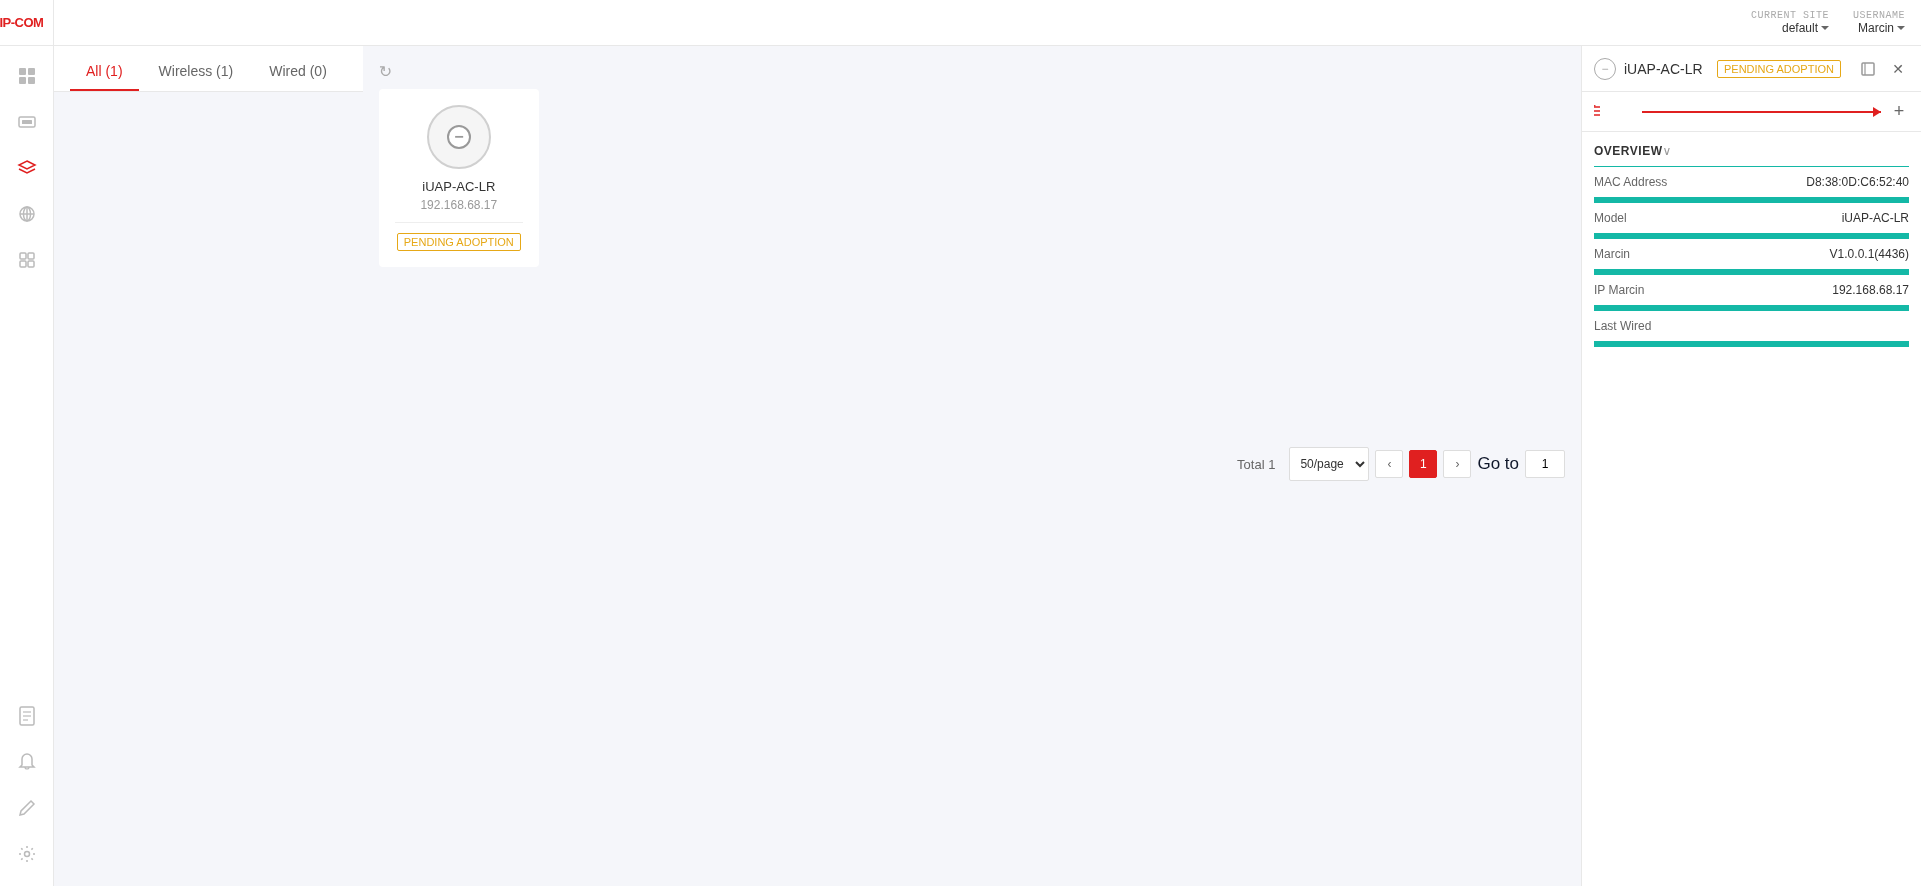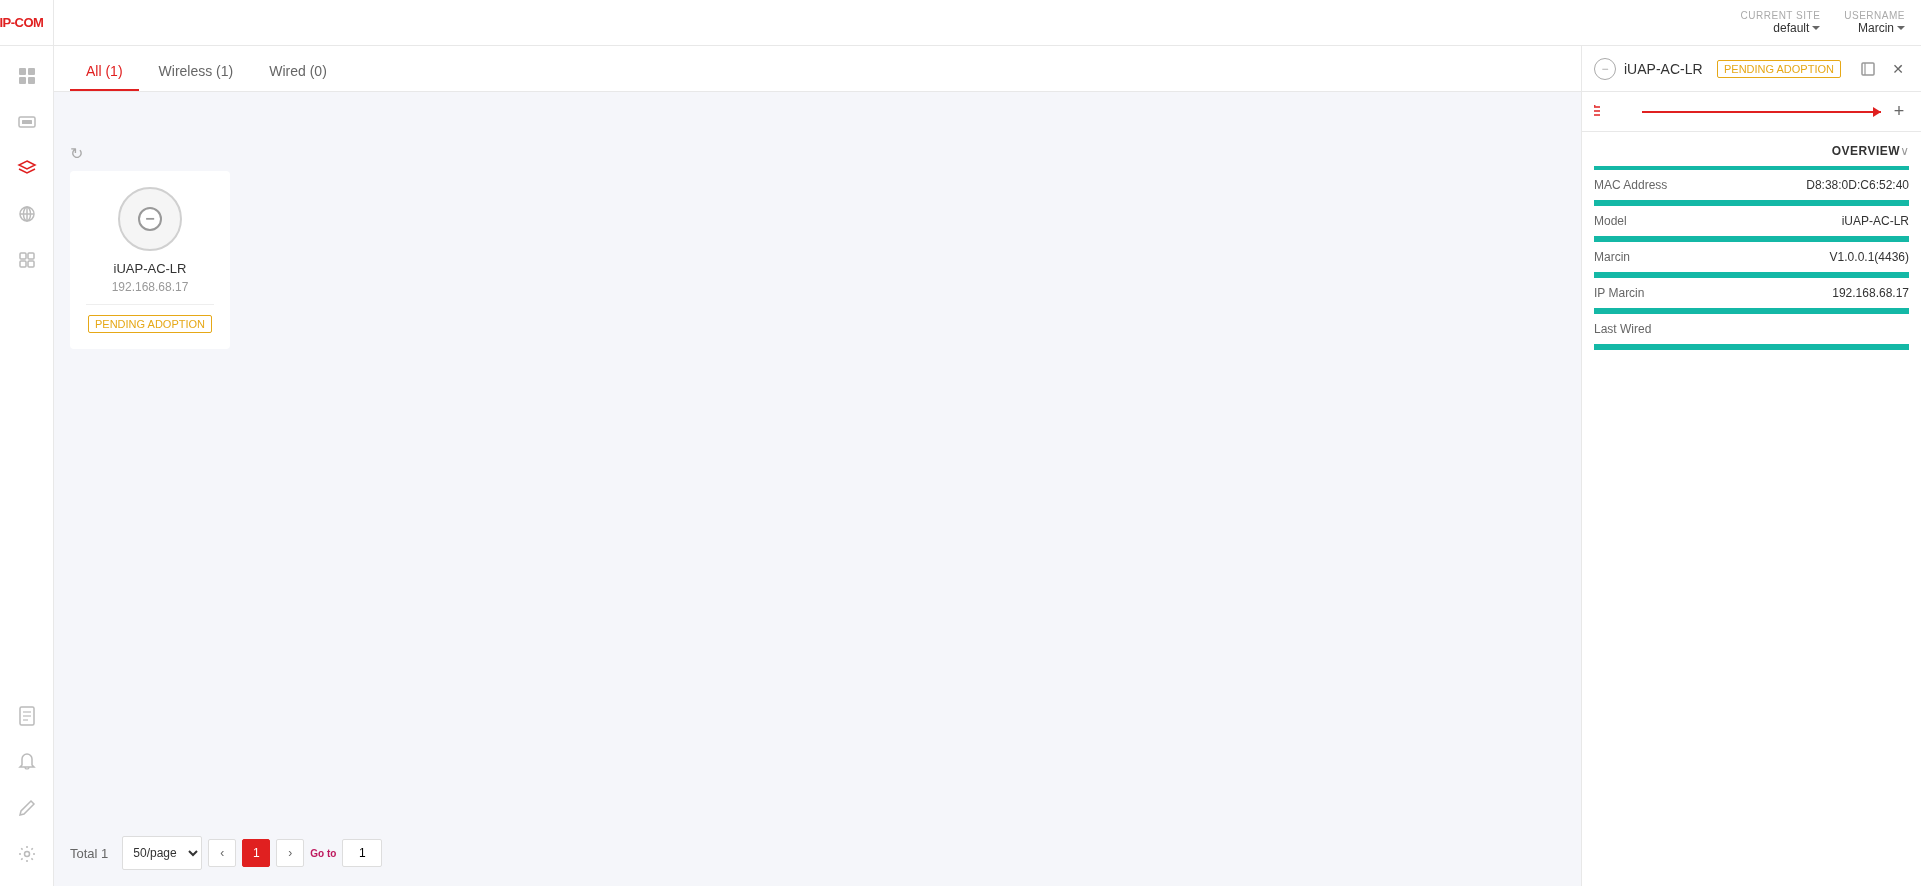--- a/index.html
+++ b/index.html
@@ -79,20 +79,21 @@
     .topbar-item {
       display: flex;
       flex-direction: column;
       align-items: flex-end;
     }
     .topbar-label {
       font-size: 10px;
       color: #aaa;
       text-transform: uppercase;
       letter-spacing: 0.5px;
+      font-family: Liberation Mono, monospace;
     }
     .topbar-value {
       font-size: 12px;
       color: #333;
       display: flex;
       align-items: center;
       gap: 3px;
     }
     .chevron-down {
       width: 0;
@@ -107,24 +108,23 @@
     .page-area {
       display: flex;
       flex: 1;
       overflow: hidden;
     }
 
     
     .content-area {
       flex: 1;
       display: flex;
-      flex-direction: column;
+      flex-direction: row;
       overflow: hidden;
       background: #f5f6fa;
-      gap: 36px;
     }
     .tab-bar {
       background: #fff;
       border-bottom: 1px solid #e8e8e8;
       display: flex;
       align-items: flex-end;
       padding: 0 16px;
       height: 46px;
     }
     .tab {
@@ -247,23 +247,22 @@
       background: #e02020;
       border-radius: 2px;
       display: flex;
       align-items: center;
       justify-content: center;
       cursor: pointer;
       font-size: 12px;
       color: #fff;
     }
     .goto-label {
-      font-size: 10px;
-      color: #be185d;
-      font-weight: bold;
+      font-size: 17px;
+      color: #0f172a;
     }
     .goto-input {
       width: 40px;
       height: 28px;
       border: 1px solid #ddd;
       border-radius: 2px;
       text-align: center;
       font-size: 12px;
     }
 
@@ -371,23 +370,23 @@
       font-weight: 300;
     }
 
     
     .overview-section {
       padding: 0 12px;
     }
     .overview-header {
       display: flex;
       align-items: center;
-      justify-content: flex-end;
+      justify-content: flex-start;
       padding: 12px 0 8px;
-      border-bottom: 4px solid #14b8a6;
+      border-bottom: 1px solid #14b8a6;
       cursor: pointer;
     }
     .overview-title {
       font-size: 12px;
       font-weight: bold;
       color: #333;
       letter-spacing: 0.5px;
     }
     .overview-chevron {
       color: #999;

